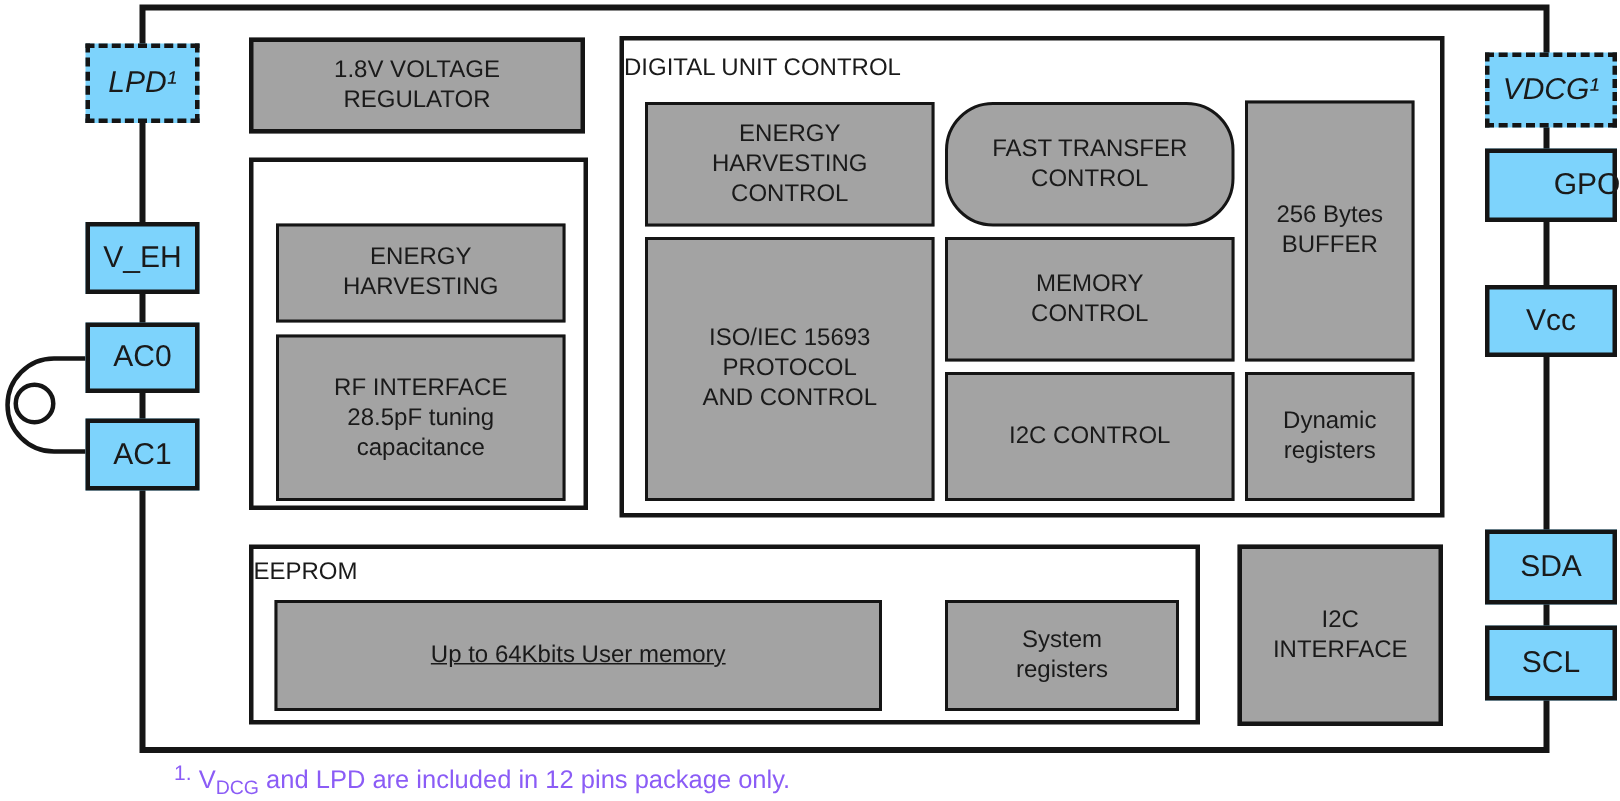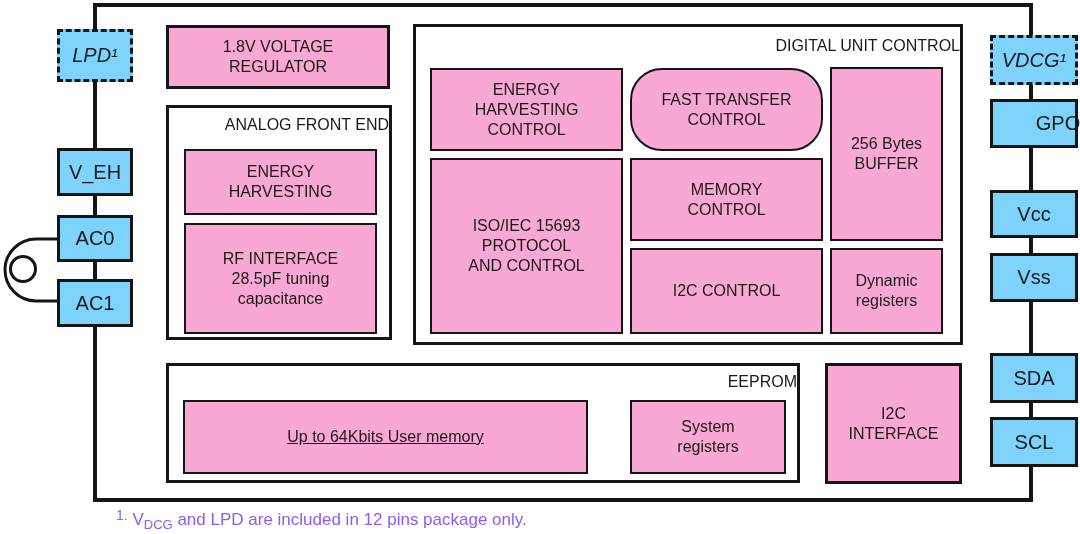--- a/index.html
+++ b/index.html
@@ -15,39 +15,39 @@
   }
   .chip-outline {
     position: absolute;
     left: 93px; top: 3px;
     width: 940px; height: 499px;
     border: 4px solid #151515;
     background: transparent;
   }
   .box {
     position: absolute;
-    background: #f9a8d4;
+    background: #a3a3a3;
     border: 2px solid #151515;
     display: flex;
     align-items: center;
     justify-content: center;
     text-align: center;
     white-space: pre-line;
     font-size: 16px;
     line-height: 1.25;
   }
   .frame {
     position: absolute;
     background: #ffffff;
     border: 3px solid #151515;
   }
   .frame-title {
     position: absolute;
     left: 0; right: 0;
-    text-align: right;
+    text-align: left;
     font-size: 16px;
     white-space: nowrap;
   }
   
   .b-vreg   { left:166px; top:25px;  width:224px; height:64px; border-width:3px; }
   .b-afe    { left:166px; top:105px; width:226px; height:235px; }
   .afe-title{ top:8px; }
   .b-eh     { left:15px;  top:41px;  width:193px; height:66px; }
   .b-rf     { left:15px;  top:115px; width:193px; height:111px; }
 
@@ -114,21 +114,20 @@
 
   <svg class="coil-svg" viewBox="0 0 1080 534">
     <path d="M 57 239 H 36 A 31 31 0 0 0 36 301 H 57" fill="none" stroke="#151515" stroke-width="3"></path>
     <circle cx="23" cy="269" r="12.5" fill="none" stroke="#151515" stroke-width="3"></circle>
   </svg>
 
   <div class="box b-vreg">1.8V VOLTAGE
 REGULATOR</div>
 
   <div class="frame b-afe">
-    <div class="frame-title afe-title">ANALOG FRONT END</div>
     <div class="box b-eh">ENERGY
 HARVESTING</div>
     <div class="box b-rf">RF INTERFACE
 28.5pF tuning
 capacitance</div>
   </div>
 
   <div class="frame b-duc">
     <div class="frame-title duc-title">DIGITAL UNIT CONTROL</div>
     <div class="box b-ehc">ENERGY
@@ -159,21 +158,20 @@
 INTERFACE</div>
 
   <div class="pin pin-left pin-dashed pin-lpd">LPD¹</div>
   <div class="pin pin-left pin-veh">V_EH</div>
   <div class="pin pin-left pin-ac0">AC0</div>
   <div class="pin pin-left pin-ac1">AC1</div>
 
   <div class="pin pin-right pin-dashed pin-vdcg">VDCG¹</div>
   <div class="pin pin-right pin-gpo">GPO</div>
   <div class="pin pin-right pin-vcc">Vcc</div>
-  <div class="pin pin-right pin-vss">Vss</div>
   <div class="pin pin-right pin-sda">SDA</div>
   <div class="pin pin-right pin-scl">SCL</div>
 
   <div class="footnote">
     <span class="fn-marker">1.</span>
     <span>V</span><span class="fn-sub">DCG</span><span> and LPD are included in 12 pins package only.</span>
   </div>
 
 </div>
 

